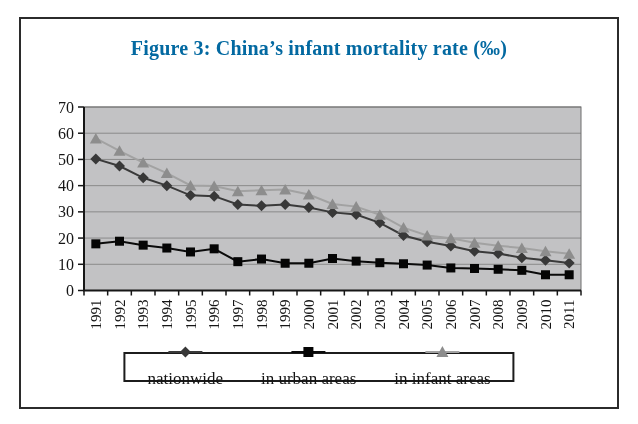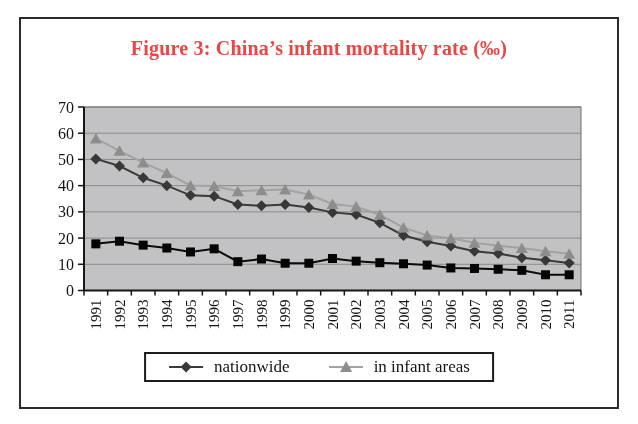--- a/index.html
+++ b/index.html
@@ -10,32 +10,32 @@
     color: #1a1a1a; overflow: hidden;
   }
   .frame {
     position: absolute; left: 19px; top: 17px;
     width: 600px; height: 392px;
     border: 2px solid #2b2b2b; background: #ffffff;
   }
   .chart-title {
     position: absolute; left: 0; top: 18px; width: 100%;
     text-align: center; font-size: 20px; font-weight: bold;
-    letter-spacing: 0.2px; color: #ef4444;
+    letter-spacing: 0.2px; color: #0369a1;
   }
   svg.plot { position: absolute; left: 0; top: 0; width: 596px; height: 388px; }
   .ytick-label { font-family: "Liberation Serif","DejaVu Serif",serif; font-size: 16px; fill: #151515; }
   .xtick-label { font-family: "Liberation Serif","DejaVu Serif",serif; font-size: 15px; fill: #151515; }
   .legend {
     position: absolute; top: 333px; left: 50%; transform: translateX(-50%);
     background: #ffffff; border: 2px solid #1c1c1c;
     display: flex; align-items: center; gap: 38px;
     padding: 4px 22px; height: 30px; white-space: nowrap;
   }
-  .legend-item { display: flex; align-items: center; gap: 10px; }
+  .legend-item { display: flex; align-items: center; gap: 10px; flex-direction: column; }
   .legend-label { font-size: 17px; color: #141414; }
 </style>
 </head>
 <body>
 
 <div class="frame">
   <div class="chart-title">Figure 3: China’s infant mortality rate (‰)</div>
 
   <svg id="plot" class="plot" viewBox="0 0 596 388" xmlns="http://www.w3.org/2000/svg">
       <rect x="63" y="88" width="497" height="183.5" fill="#c2c2c4"></rect>
@@ -179,19 +179,26 @@
   <div class="legend">
     <div class="legend-item">
       <svg width="36" height="14" viewBox="0 0 36 14">
         <line x1="1" y1="7" x2="35" y2="7" stroke="#3a3a3a" stroke-width="2"></line>
         <polygon points="18,1.5 23.5,7 18,12.5 12.5,7" fill="#383838"></polygon>
       </svg>
       <span class="legend-label">nationwide</span>
     </div>
     <div class="legend-item">
       <svg width="36" height="14" viewBox="0 0 36 14">
+        <line x1="1" y1="7" x2="35" y2="7" stroke="#0a0a0a" stroke-width="2"></line>
+        <rect x="13" y="2" width="10" height="10" fill="#050505"></rect>
+      </svg>
+      <span class="legend-label">in urban areas</span>
+    </div>
+    <div class="legend-item">
+      <svg width="36" height="14" viewBox="0 0 36 14">
         <line x1="1" y1="7" x2="35" y2="7" stroke="#a2a2a2" stroke-width="2"></line>
         <polygon points="18,1 24,12 12,12" fill="#8d8d8d"></polygon>
       </svg>
       <span class="legend-label">in infant areas</span>
     </div>
   </div>
 </div>
 
 </body></html>

